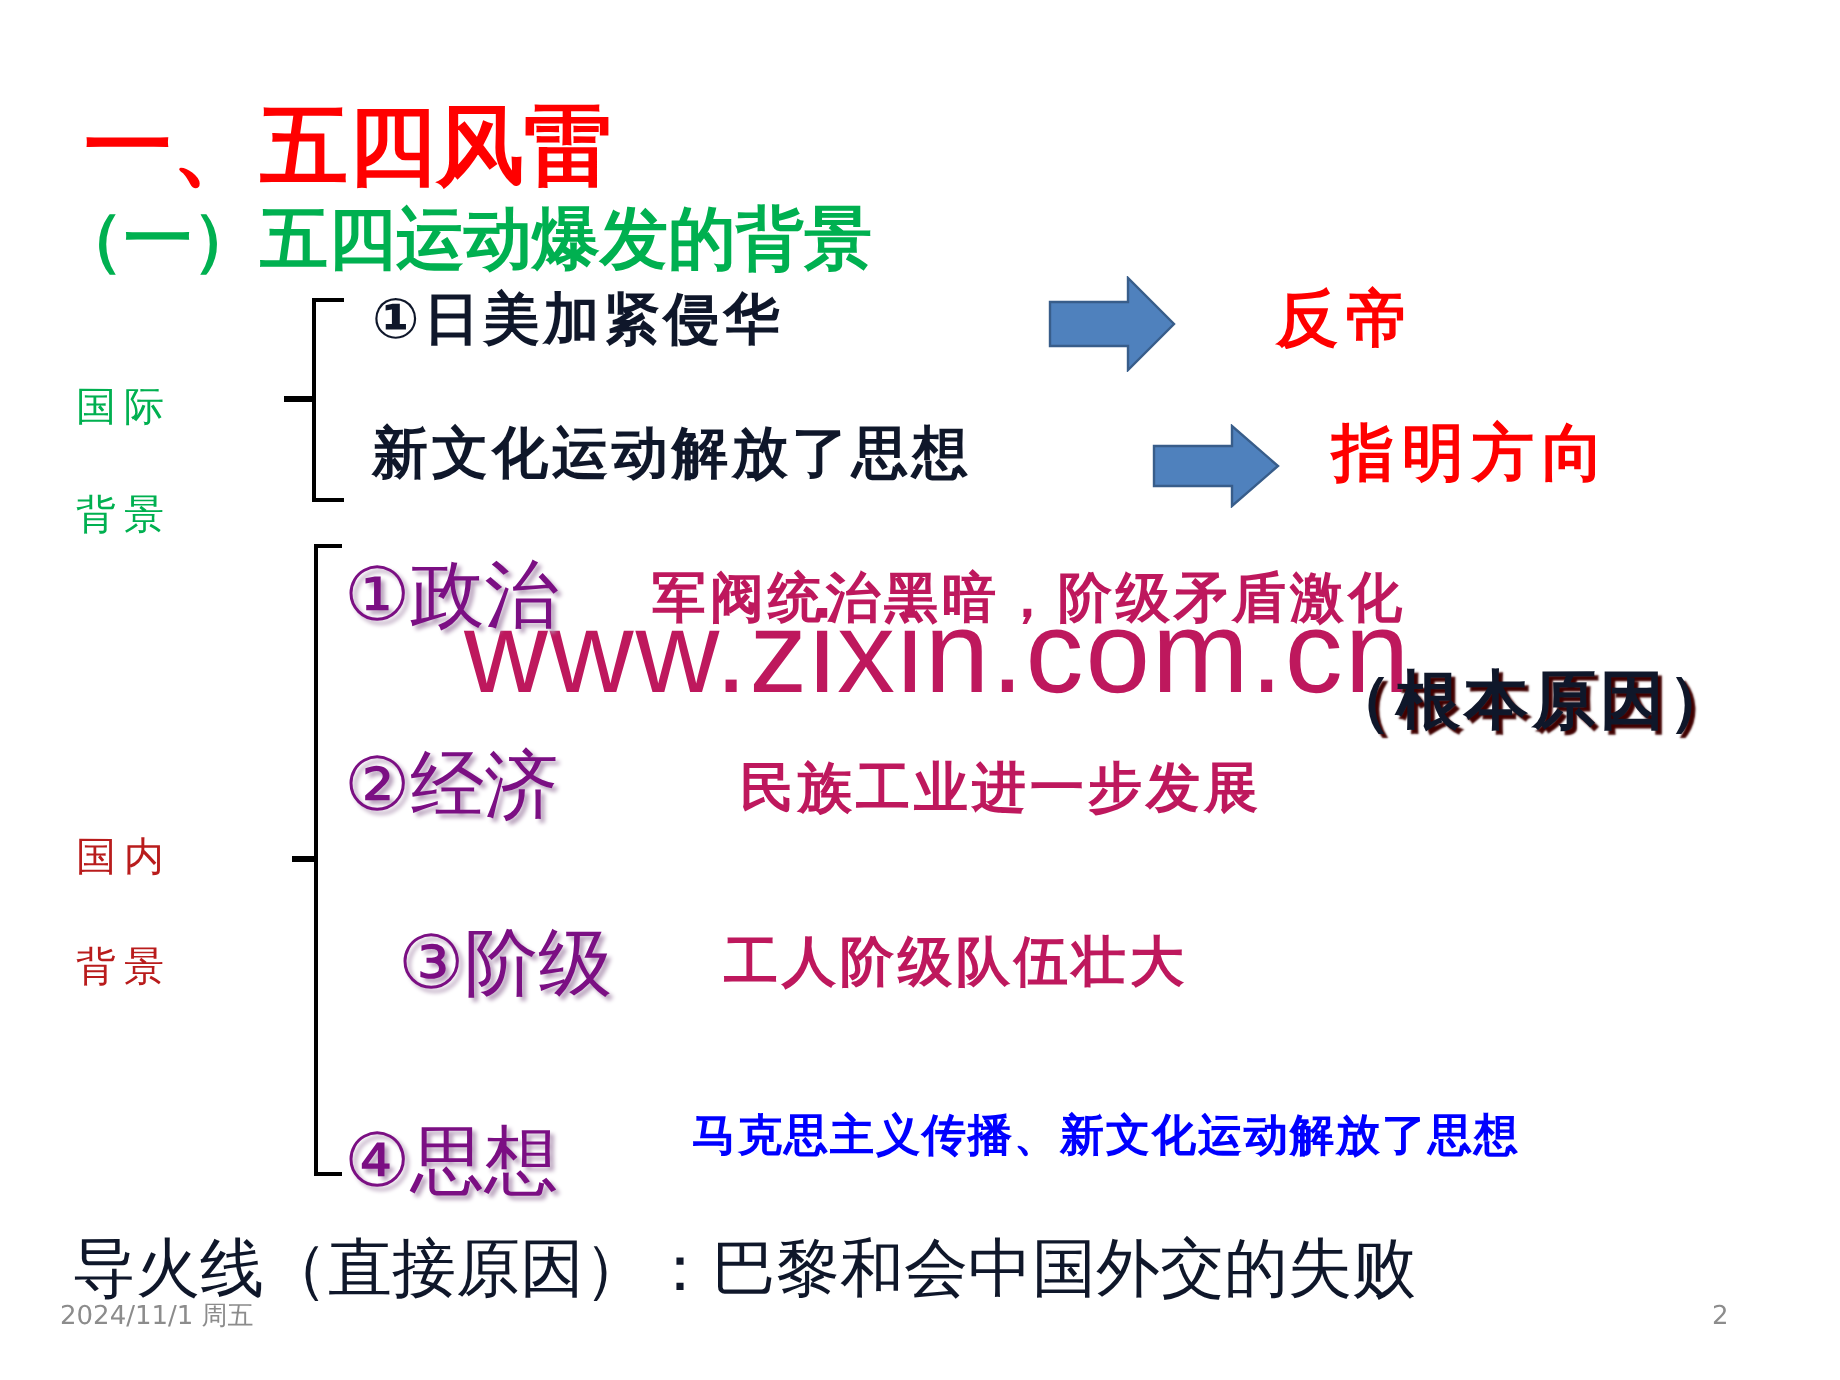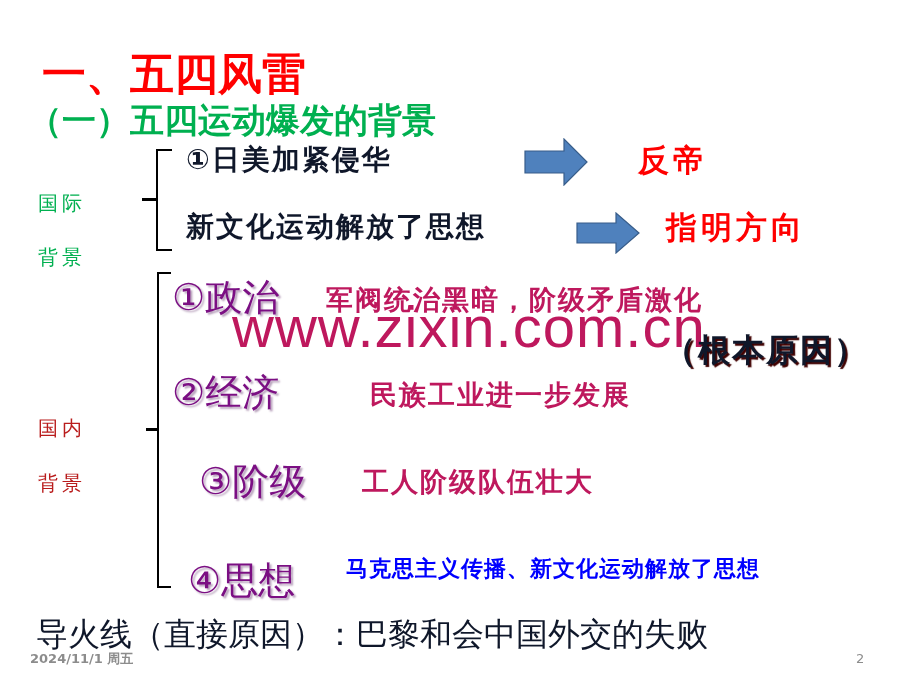--- a/index.html
+++ b/index.html
@@ -34,21 +34,21 @@
       color: #0f172a; font-weight: bold; font-size: 32px; letter-spacing: 2px;
       text-shadow: 2px 2px 1px #400000;
     }
     .fuse {
       left: 36px; top: 618px; font-size: 32px; font-weight: normal; color: #0f172a;
     }
     .watermark {
       left: 232px; top: 298px; font-family: "Liberation Sans", sans-serif;
       font-size: 58px; color: #be185d; letter-spacing: 1px; z-index: 0;
     }
-    .footer-date { left: 30px; top: 652px; font-size: 13px; color: #8c8c8c; font-weight: bold; }
+    .footer-date { left: 30px; top: 652px; font-size: 13px; color: #8c8c8c; }
     .footer-page { left: 856px; top: 652px; font-size: 13px; color: #8c8c8c; }
     .bracket { position: absolute; border: 2.5px solid #000; border-right: none; }
     .bracket-tick { position: absolute; height: 2.5px; background: #000; }
     .arrow { position: absolute; }
     .z1 { z-index: 1; }
   </style>
 </head>
 <body>
 
 <div class="abs title z1">一、五四风雷</div>
@@ -87,20 +87,20 @@
   <div class="abs purple-big z1" style="left:172px; top:279px;">①政治</div>
   <div class="abs blue-text z1" style="left:326px; top:286px;">军阀统治黑暗，阶级矛盾激化</div>
   <div class="abs red-note z1" style="left:664px; top:334px;">（根本原因）</div>
 
   <div class="abs purple-big z1" style="left:172px; top:374px;">②经济</div>
   <div class="abs blue-text z1" style="left:370px; top:381px;">民族工业进一步发展</div>
 
   <div class="abs purple-big z1" style="left:172px; top:463px;margin-left:27px;">③阶级</div>
   <div class="abs blue-text z1" style="left:362px; top:468px;">工人阶级队伍壮大</div>
 
-  <div class="abs purple-big z1" style="left:172px; top:562px;margin-left:16px;">④思想</div>
+  <div class="abs purple-big z1" style="left:172px; top:562px;">④思想</div>
   <div class="abs blue-small z1" style="left:346px; top:558px;">马克思主义传播、新文化运动解放了思想</div>
 </div>
 
 <div class="abs fuse z1">导火线（直接原因）：巴黎和会中国外交的失败</div>
 
 <div class="abs footer-date">2024/11/1 周五</div>
 <div class="abs footer-page">2</div>
 
 </body></html>

